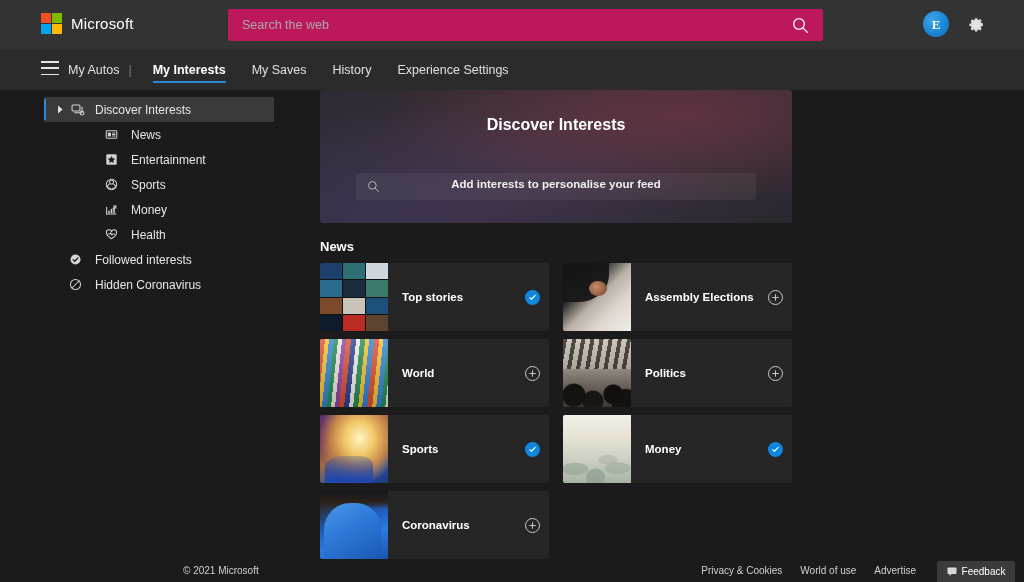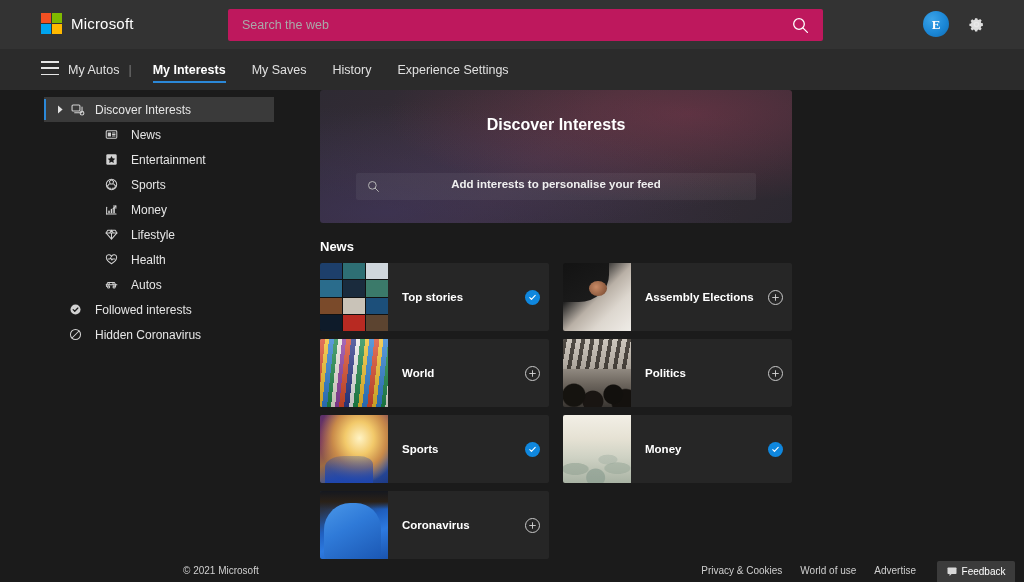--- a/index.html
+++ b/index.html
@@ -394,52 +394,31 @@
             <rect x="4" y="9.4" width="1.9" height="3.2" fill="#d2d2d2"></rect>
             <rect x="7.1" y="7.2" width="1.9" height="5.4" fill="#d2d2d2"></rect>
             <rect x="10.2" y="5.2" width="1.9" height="7.4" fill="#d2d2d2"></rect>
             <path d="M10.4 3.6h3v3" fill="none" stroke="#d2d2d2" stroke-width="1.25" stroke-linecap="round" stroke-linejoin="round"></path>
             <path d="M13.4 3.6L9.8 7.1" fill="none" stroke="#d2d2d2" stroke-width="1.25" stroke-linecap="round" stroke-linejoin="round"></path>
           </svg>
         </span>
         <span class="side-label">Money</span>
       </div>
       <div style="height: 0px;"></div>
-      <div class="side-row l1" style="margin-top: 0px; height: 25px;">
-        <span class="side-ico">
-          <svg width="13" height="13" viewBox="0 0 16 16">
-            <path d="M3.4 2.8h9.2l2.1 3.3L8 13.6 1.3 6.1z" fill="none" stroke="#d2d2d2" stroke-width="1.25" stroke-linecap="round" stroke-linejoin="round"></path>
-            <path d="M1.3 6.1h13.4M5.6 6.1L8 2.8l2.4 3.3M8 6.1v7.5" fill="none" stroke="#d2d2d2" stroke-width="1.25" stroke-linecap="round" stroke-linejoin="round"></path>
-          </svg>
-        </span>
-        <span class="side-label">Lifestyle</span>
-      </div>
       <div style="height: 0px;"></div>
       <div class="side-row l1" style="margin-top: 0px; height: 25px;">
         <span class="side-ico">
           <svg width="13" height="13" viewBox="0 0 16 16">
             <path d="M8 13.2S1.8 9.6 1.8 5.9A3.1 3.1 0 0 1 8 4.6a3.1 3.1 0 0 1 6.2 1.3c0 3.7-6.2 7.3-6.2 7.3z" fill="none" stroke="#d2d2d2" stroke-width="1.25" stroke-linecap="round" stroke-linejoin="round"></path>
             <path d="M3.9 7.4h2.1l1-1.6 1.4 2.9 1-1.3h2.6" fill="none" stroke="#d2d2d2" stroke-width="1.25" stroke-linecap="round" stroke-linejoin="round"></path>
           </svg>
         </span>
         <span class="side-label">Health</span>
       </div>
       <div style="height: 0px;"></div>
-      <div class="side-row l1" style="margin-top: 0px; height: 25px;">
-        <span class="side-ico">
-          <svg width="13" height="13" viewBox="0 0 16 16">
-            <path d="M2 10.6V8.4l1.5-3h8L13 8.4v2.2" fill="none" stroke="#d2d2d2" stroke-width="1.25" stroke-linecap="round" stroke-linejoin="round"></path>
-            <path d="M1.4 8.4h13.2" fill="none" stroke="#d2d2d2" stroke-width="1.25" stroke-linecap="round" stroke-linejoin="round"></path>
-            <circle cx="4.4" cy="11" r="1.3" fill="none" stroke="#d2d2d2" stroke-width="1.25" stroke-linecap="round" stroke-linejoin="round"></circle>
-            <circle cx="11.2" cy="11" r="1.3" fill="none" stroke="#d2d2d2" stroke-width="1.25" stroke-linecap="round" stroke-linejoin="round"></circle>
-            <path d="M5.4 5.4l-.6 3M9.6 5.4l.5 3" fill="none" stroke="#d2d2d2" stroke-width="1.25" stroke-linecap="round" stroke-linejoin="round"></path>
-          </svg>
-        </span>
-        <span class="side-label">Autos</span>
-      </div>
       <div style="height: 0px;"></div>
       <div class="side-row l2" style="margin-top: 0px; height: 25px;">
         <span class="side-ico">
           <svg width="13" height="13" viewBox="0 0 16 16">
             <circle cx="8" cy="8" r="6.2" fill="#d2d2d2"></circle>
             <path d="M5.1 8.2l2 2 3.8-4" fill="none" stroke="#1b1b1b" stroke-width="1.5" stroke-linecap="round" stroke-linejoin="round"></path>
           </svg>
         </span>
         <span class="side-label">Followed interests</span>
       </div>

